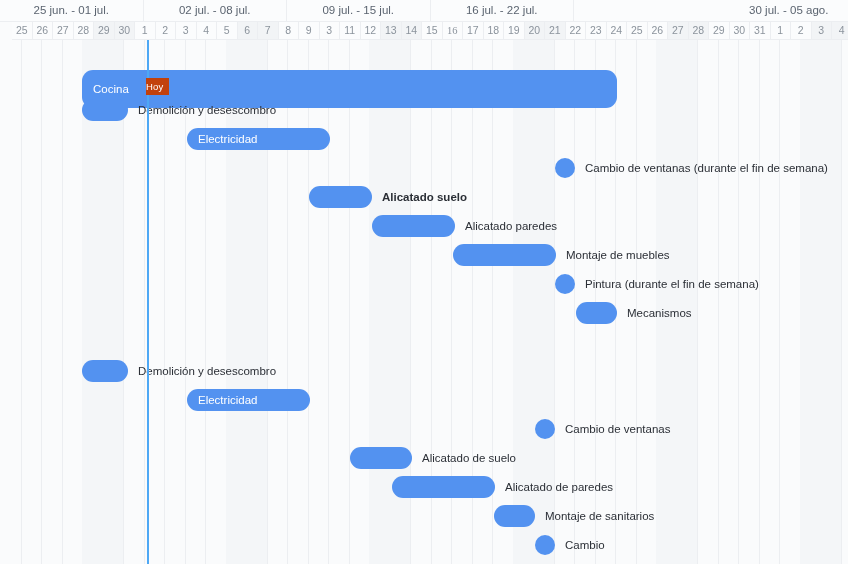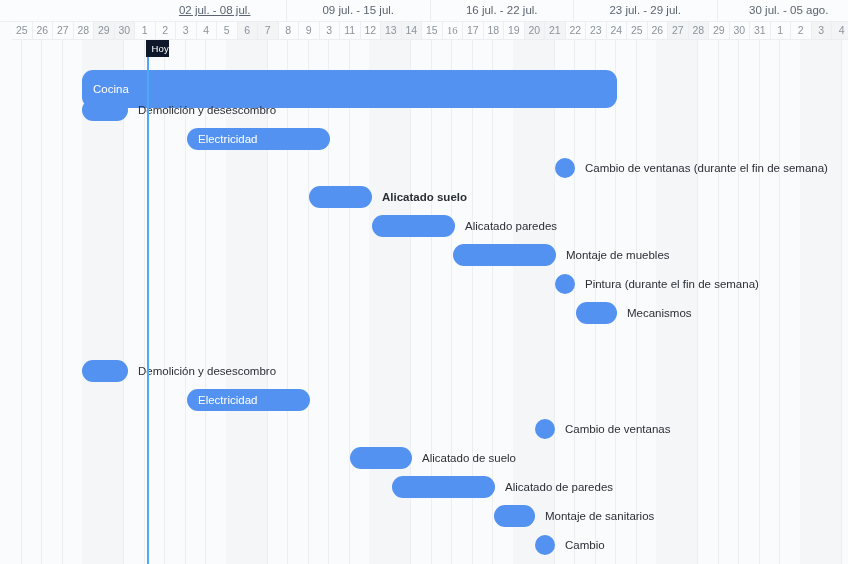--- a/index.html
+++ b/index.html
@@ -69,27 +69,28 @@
   }
 
   
   .today-line{
     position:absolute;width:2px;
     background:#4ea8f5;
     z-index:6;
   }
   .today-badge{
     position:absolute;
-    background:#0f172a;
+    background:#c2410c;
     color:#ffffff;
     font-size:9.5px;
     line-height:17px;
-    text-align:right;
+    text-align:left;
     z-index:7;
     letter-spacing:.2px;
+    margin-top:38px;
   }
 
   
   .bar{
     position:absolute;
     background:#5392f0;
     border-radius:11px;
     z-index:4;
     box-sizing:border-box;
   }
@@ -117,24 +118,24 @@
     z-index:5;
     line-height:22px;
   }
 </style>
 </head>
 <body>
 
 <div id="gantt">
 
   <div class="hdr-weeks" id="weeks-row">
-      <div class="week-cell" style="left: 143.5px; width: 143.5px; text-decoration: underline;">02 jul. - 08 jul.</div>
+      <div class="week-cell" style="left: 0px; width: 143.5px;">25 jun. - 01 jul.</div>
+      <div class="week-cell" style="left: 143.5px; width: 143.5px;">02 jul. - 08 jul.</div>
       <div class="week-cell" style="left: 287px; width: 143.5px;">09 jul. - 15 jul.</div>
       <div class="week-cell" style="left: 430.5px; width: 143.5px;">16 jul. - 22 jul.</div>
-      <div class="week-cell" style="left: 574px; width: 143.5px;">23 jul. - 29 jul.</div>
       <div class="week-cell" style="left: 717.5px; width: 143.5px;">30 jul. - 05 ago.</div>
     </div>
 
   <div class="hdr-days" id="days-row">
       <div class="day-cell" style="left: 0px; width: 20.5px;">25</div>
       <div class="day-cell" style="left: 20.5px; width: 20.5px;">26</div>
       <div class="day-cell" style="left: 41px; width: 20.5px;">27</div>
       <div class="day-cell" style="left: 61.5px; width: 20.5px;">28</div>
       <div class="day-cell weekend" style="left: 82px; width: 20.5px;">29</div>
       <div class="day-cell weekend" style="left: 102.5px; width: 20.5px;">30</div>

